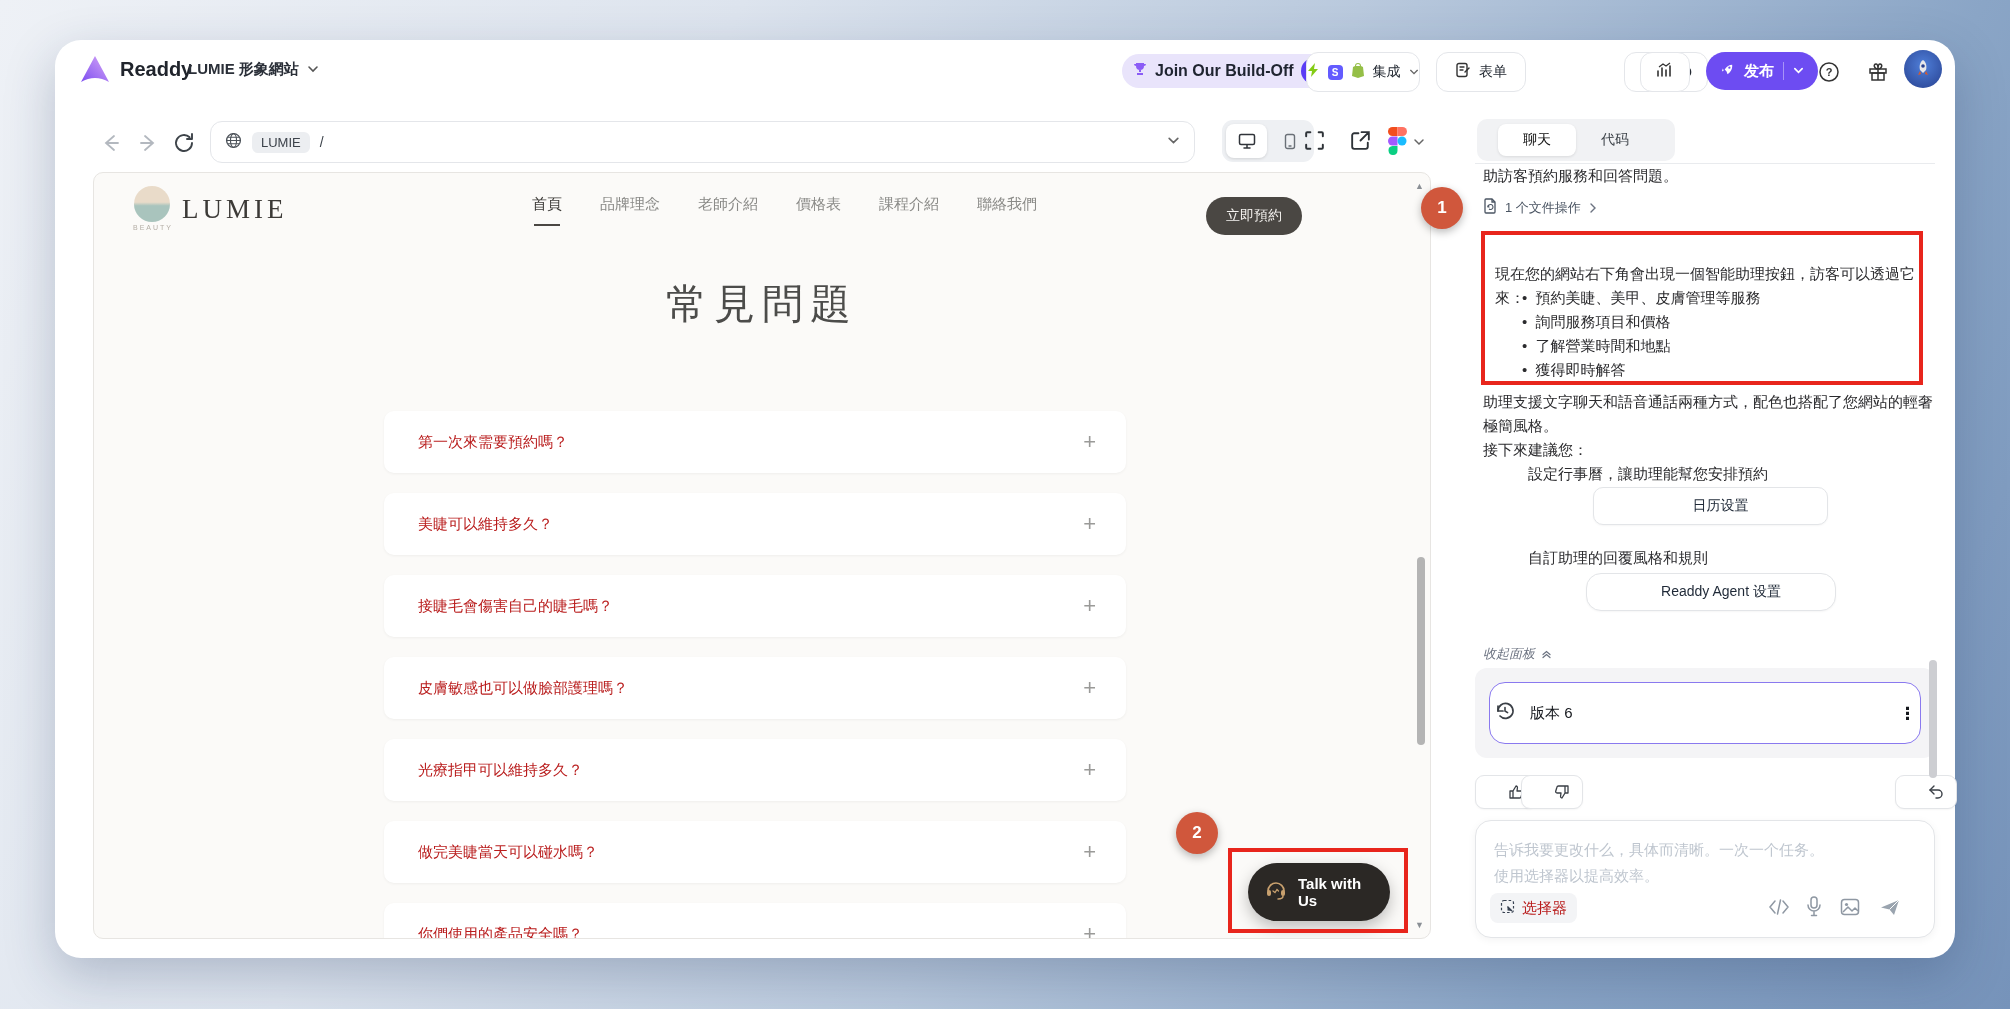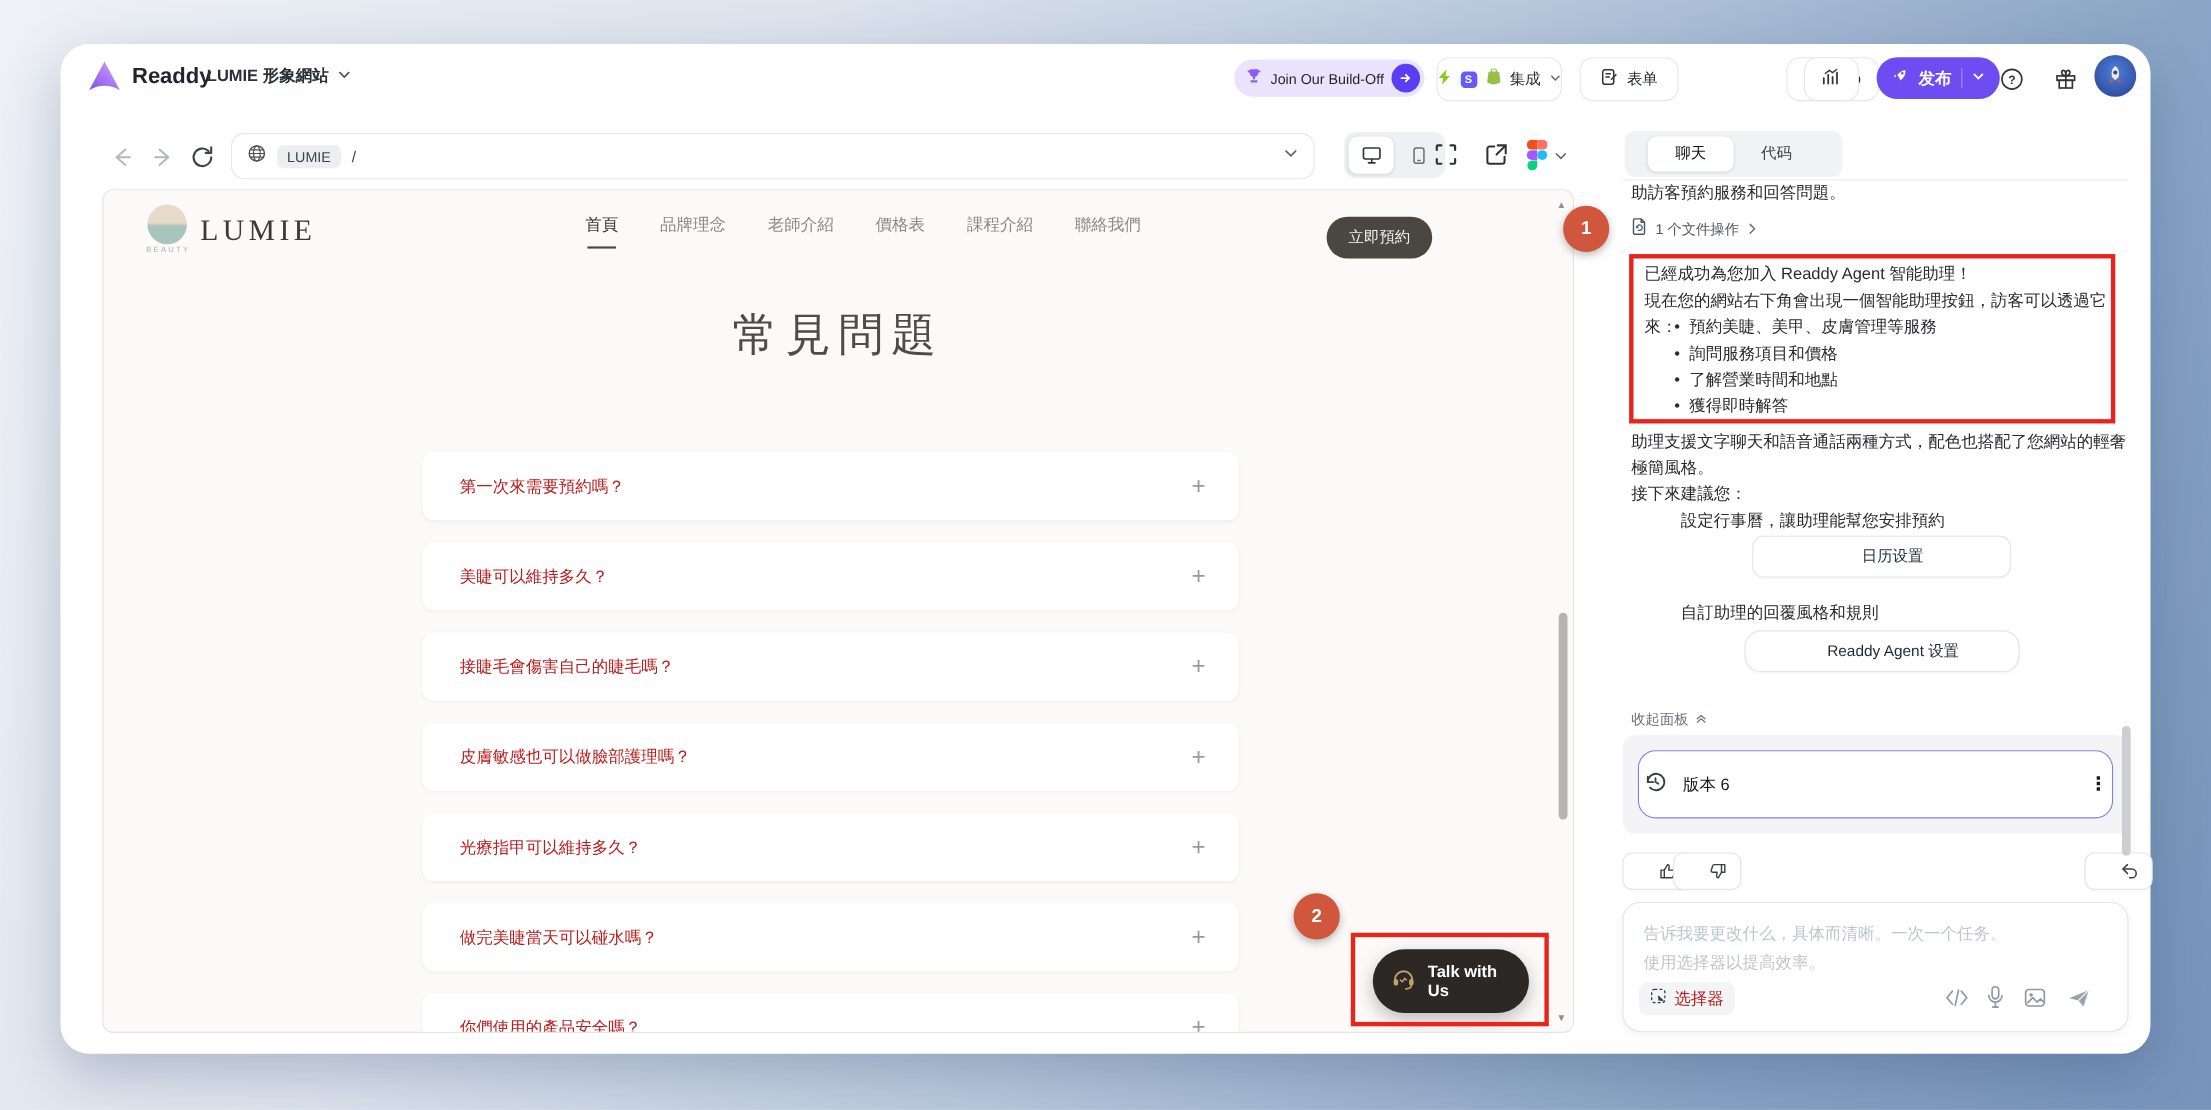--- a/index.html
+++ b/index.html
@@ -55,21 +55,21 @@
         </svg>
     </span>
   </div>
 
   <div class="abs flex" style="left:1122px;top:54px;height:34px;background:#e9e4fb;border-radius:999px;padding:0 4px 0 10px;gap:7px;">
     <span>
       <svg width="16" height="16" viewBox="0 0 16 16">
           <path d="M4 2h8v3a4 4 0 0 1-8 0zM2 3h2v2a2 2 0 0 1-2-2zm12 0h-2v2a2 2 0 0 0 2-2zM7 9h2v2H7zM5 12h6v2H5z" fill="#8b5cf6"></path>
         </svg>
     </span>
-    <span style="font-size:13px;font-weight:400;color:#1f2430;">Join Our Build-Off</span>
+    <span style="font-size:16px;font-weight:700;color:#1f2430;">Join Our Build-Off</span>
     <span style="width:26px;height:26px;border-radius:50%;background:#5b3df5;display:flex;align-items:center;justify-content:center;">
       <svg width="12" height="12" viewBox="0 0 12 12">
           <path d="M2 6h7M6 3l3 3-3 3" fill="none" stroke="#fff" stroke-width="1.6" stroke-linecap="round"></path>
         </svg>
     </span>
   </div>
 
   <div class="abs pill" style="left:1306px;top:52px;width:112px;height:38px;">
     <span>
       <svg width="12" height="14" viewBox="0 0 12 14">
@@ -325,36 +325,35 @@
         </svg>
     </span>
     <span style="font-size:13px;color:#4b5563;">1 个文件操作</span>
     <span>
       <svg width="10" height="10" viewBox="0 0 10 10">
           <path d="M3 1l4 4-4 4" fill="none" stroke="#6b7280" stroke-width="1.4" stroke-linecap="round"></path>
         </svg>
     </span>
   </div>
 
-  <div class="abs chat-text" style="left:1495px;top:238px;width:420px;">已經成功為您加入 Readdy Agent 智能助理！</div>
   <div class="abs chat-text" style="left:1495px;top:262px;width:425px;">現在您的網站右下角會出現一個智能助理按鈕，訪客可以透過它來：</div>
   <div class="abs bullet" style="left:1522px;top:286px;">•&nbsp;&nbsp;<span>預約美睫、美甲、皮膚管理等服務</span></div>
   <div class="abs bullet" style="left:1522px;top:310px;">•&nbsp;&nbsp;<span>詢問服務項目和價格</span></div>
   <div class="abs bullet" style="left:1522px;top:334px;">•&nbsp;&nbsp;<span>了解營業時間和地點</span></div>
   <div class="abs bullet" style="left:1522px;top:358px;">•&nbsp;&nbsp;<span>獲得即時解答</span></div>
 
   <div class="abs chat-text" style="left:1483px;top:390px;width:450px;">助理支援文字聊天和語音通話兩種方式，配色也搭配了您網站的輕奢極簡風格。</div>
   <div class="abs chat-text" style="left:1483px;top:438px;">接下來建議您：</div>
   <div class="abs chat-text" style="left:1528px;top:462px;">設定行事曆，讓助理能幫您安排預約</div>
   <div class="abs panel-btn" style="left:1593px;top:487px;width:213px;height:36px;">日历设置</div>
   <div class="abs chat-text" style="left:1528px;top:546px;">自訂助理的回覆風格和規則</div>
   <div class="abs panel-btn" style="left:1586px;top:573px;width:228px;height:36px;border-radius:15px;">Readdy Agent 设置</div>
 
   <div class="abs flex" style="left:1483px;top:645px;gap:6px;">
-    <span style="font-size:13px;color:#6b7280;">收起面板</span>
+    <span style="font-size:13px;color:#6b7280;font-style:italic;">收起面板</span>
     <span>
       <svg width="11" height="11" viewBox="0 0 11 11">
           <path d="M2 6.5l3.5-3 3.5 3M2 9.5l3.5-3 3.5 3" fill="none" stroke="#6b7280" stroke-width="1.2" stroke-linecap="round"></path>
         </svg>
     </span>
   </div>
 
   <div class="abs" style="left:1475px;top:668px;width:460px;height:90px;background:#f4f4f6;border-radius:12px;"></div>
   <div class="abs flex" style="left:1489px;top:682px;width:432px;height:62px;background:#fff;border:1.6px solid #8a79ef;border-radius:16px;padding:0 4px;box-sizing:border-box;gap:14px;">
     <span>

